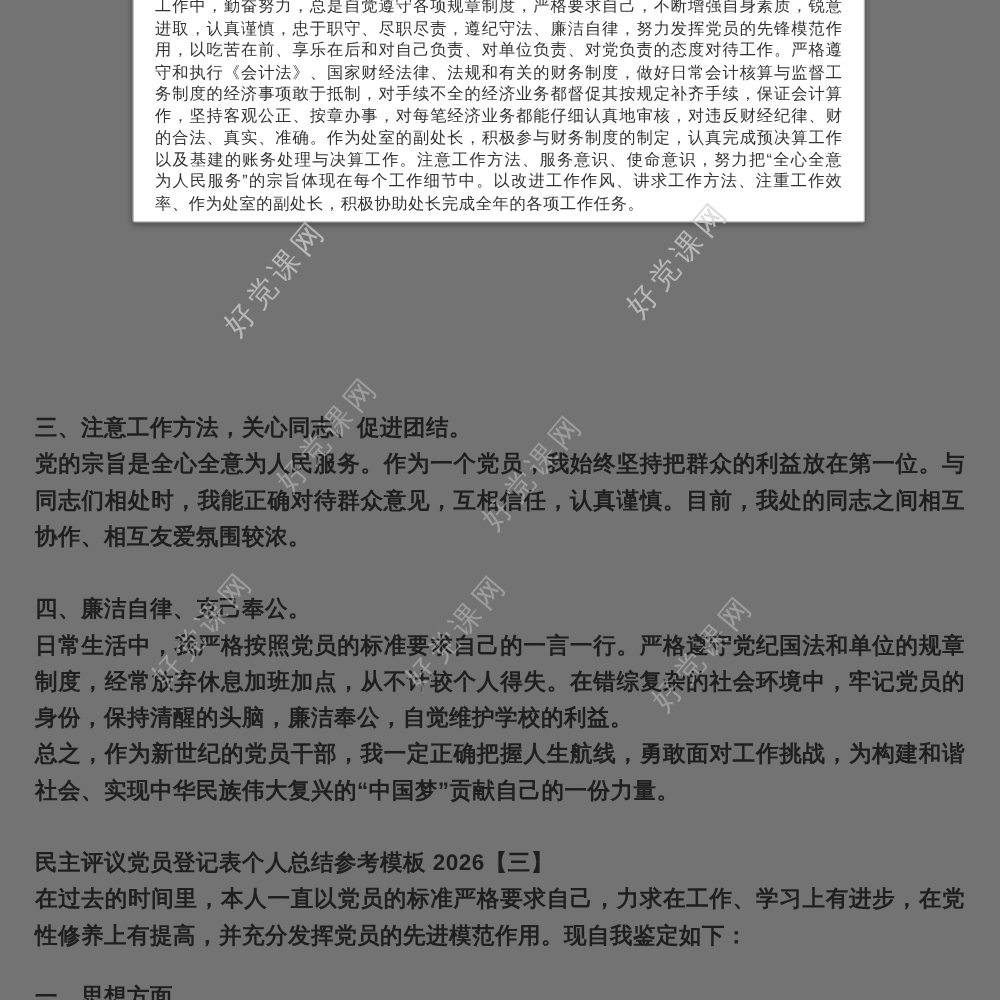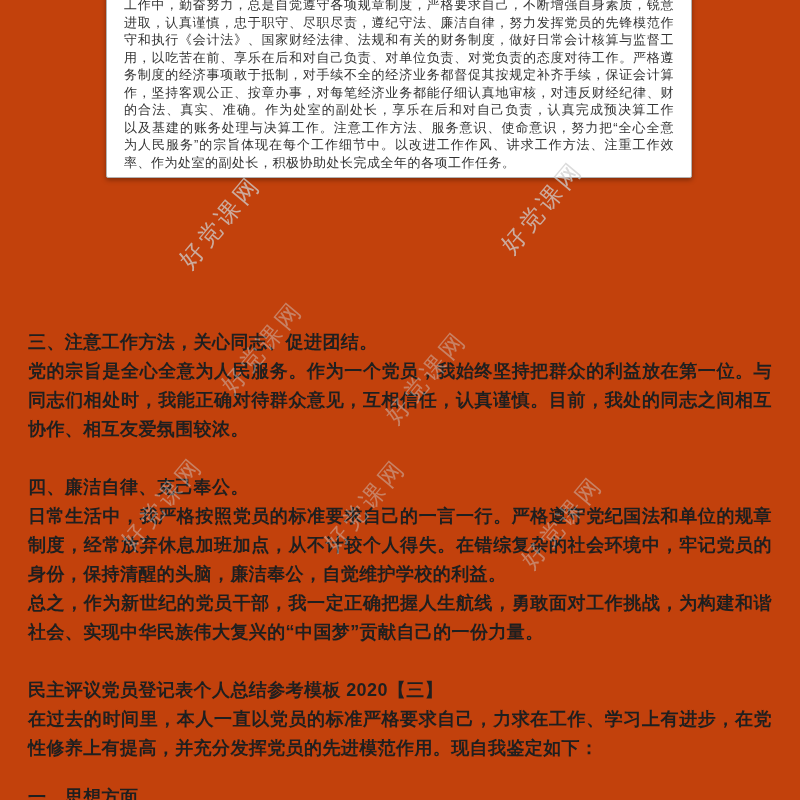--- a/index.html
+++ b/index.html
@@ -1,20 +1,20 @@
 <!DOCTYPE html>
 <html><head>
 <meta charset="utf-8">
 <style>
   html,body{margin:0;padding:0;}
   body{
     width:800px;height:800px;overflow:hidden;background:#ffffff;
     font-family:"Liberation Sans","DejaVu Sans",sans-serif;
   }
-  .page{position:relative;width:800px;height:800px;background:#c2410c;overflow:hidden;}
+  .page{position:relative;width:800px;height:800px;background:#737373;overflow:hidden;}
 
   
   .watermarks{position:absolute;inset:0;pointer-events:none;z-index:3;}
   .wm{
     position:absolute;color:#cfcfcf;font-size:24px;letter-spacing:4px;
     white-space:nowrap;transform:translate(-50%,-50%) rotate(-50deg);
     opacity:.75;user-select:none;
   }
   .wm.faint{opacity:.45;}
 
@@ -44,25 +44,25 @@
 </style>
 </head>
 <body>
 
 <div class="page">
 
   <div class="scan">
     <div class="scan-inner" id="scan-lines">
         <div class="scan-line">工作中，勤奋努力，总是自觉遵守各项规章制度，严格要求自己，不断增强自身素质，锐意</div>
         <div class="scan-line">进取，认真谨慎，忠于职守、尽职尽责，遵纪守法、廉洁自律，努力发挥党员的先锋模范作</div>
+        <div class="scan-line">用，以吃苦在前、享乐在后和对自己负责、对单位负责、对党负责的态度对待工作。严格遵</div>
         <div class="scan-line">守和执行《会计法》、国家财经法律、法规和有关的财务制度，做好日常会计核算与监督工</div>
-        <div class="scan-line">用，以吃苦在前、享乐在后和对自己负责、对单位负责、对党负责的态度对待工作。严格遵</div>
         <div class="scan-line">务制度的经济事项敢于抵制，对手续不全的经济业务都督促其按规定补齐手续，保证会计算</div>
         <div class="scan-line">作，坚持客观公正、按章办事，对每笔经济业务都能仔细认真地审核，对违反财经纪律、财</div>
-        <div class="scan-line">的合法、真实、准确。作为处室的副处长，享乐在后和对自己负责，认真完成预决算工作</div>
+        <div class="scan-line">的合法、真实、准确。作为处室的副处长，积极参与财务制度的制定，认真完成预决算工作</div>
         <div class="scan-line">以及基建的账务处理与决算工作。注意工作方法、服务意识、使命意识，努力把“全心全意</div>
         <div class="scan-line">为人民服务”的宗旨体现在每个工作细节中。以改进工作作风、讲求工作方法、注重工作效</div>
         <div class="scan-line last">率、作为处室的副处长，积极协助处长完成全年的各项工作任务。</div>
       </div>
   </div>
 
   <div class="watermarks" id="wm-layer">
       <span class="wm" style="left: 220px; top: 222px; color: rgb(207, 207, 207);">好党课网</span>
       <span class="wm" style="left: 542px; top: 207px; color: rgb(207, 207, 207);">好党课网</span>
       <span class="wm faint" style="left: 262px; top: 347px; color: rgb(207, 207, 207);">好党课网</span>
@@ -71,18 +71,18 @@
       <span class="wm faint" style="left: 365px; top: 505px; color: rgb(207, 207, 207);">好党课网</span>
       <span class="wm faint" style="left: 562px; top: 522px; color: rgb(207, 207, 207);">好党课网</span>
     </div>
 
   <div class="body-text" id="body-blocks">
       <p class="">三、注意工作方法，关心同志、促进团结。</p>
       <p class="">党的宗旨是全心全意为人民服务。作为一个党员，我始终坚持把群众的利益放在第一位。与同志们相处时，我能正确对待群众意见，互相信任，认真谨慎。目前，我处的同志之间相互协作、相互友爱氛围较浓。</p>
       <p class="gap">四、廉洁自律、克己奉公。</p>
       <p class="">日常生活中，我严格按照党员的标准要求自己的一言一行。严格遵守党纪国法和单位的规章制度，经常放弃休息加班加点，从不计较个人得失。在错综复杂的社会环境中，牢记党员的身份，保持清醒的头脑，廉洁奉公，自觉维护学校的利益。</p>
       <p class="">总之，作为新世纪的党员干部，我一定正确把握人生航线，勇敢面对工作挑战，为构建和谐社会、实现中华民族伟大复兴的“中国梦”贡献自己的一份力量。</p>
-      <p class="gap">民主评议党员登记表个人总结参考模板 2020【三】</p>
+      <p class="gap">民主评议党员登记表个人总结参考模板 2026【三】</p>
       <p class="">在过去的时间里，本人一直以党员的标准严格要求自己，力求在工作、学习上有进步，在党性修养上有提高，并充分发挥党员的先进模范作用。现自我鉴定如下：</p>
       <p class="gap">一、思想方面</p>
     </div>
 
 </div>
 
 </body></html>

